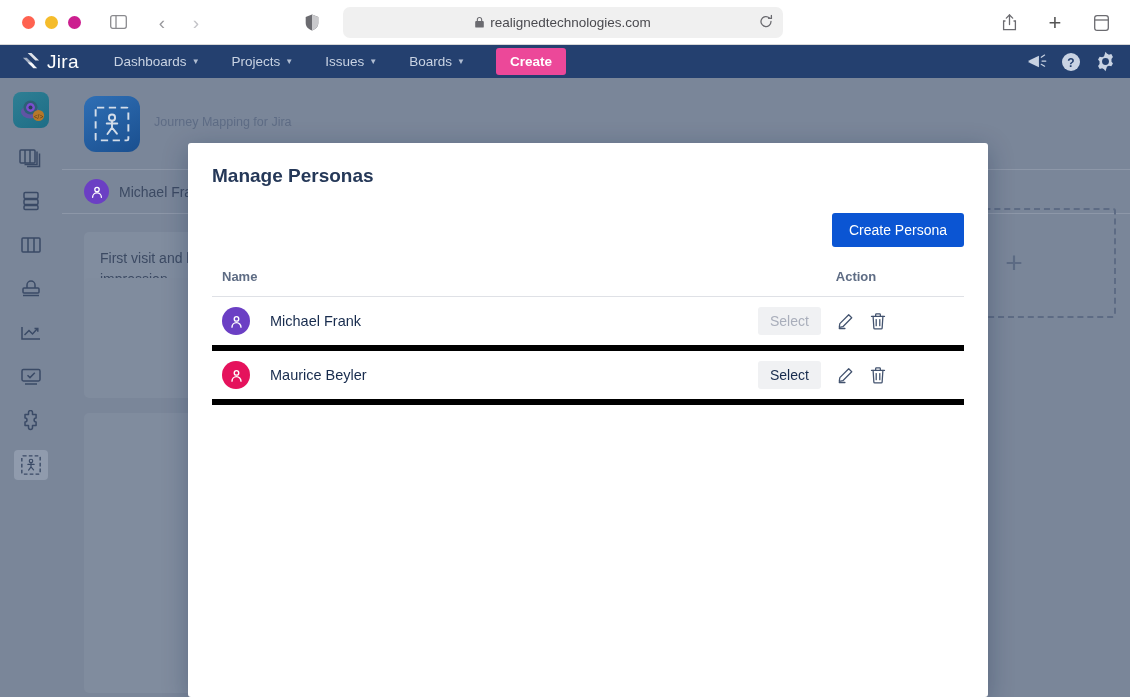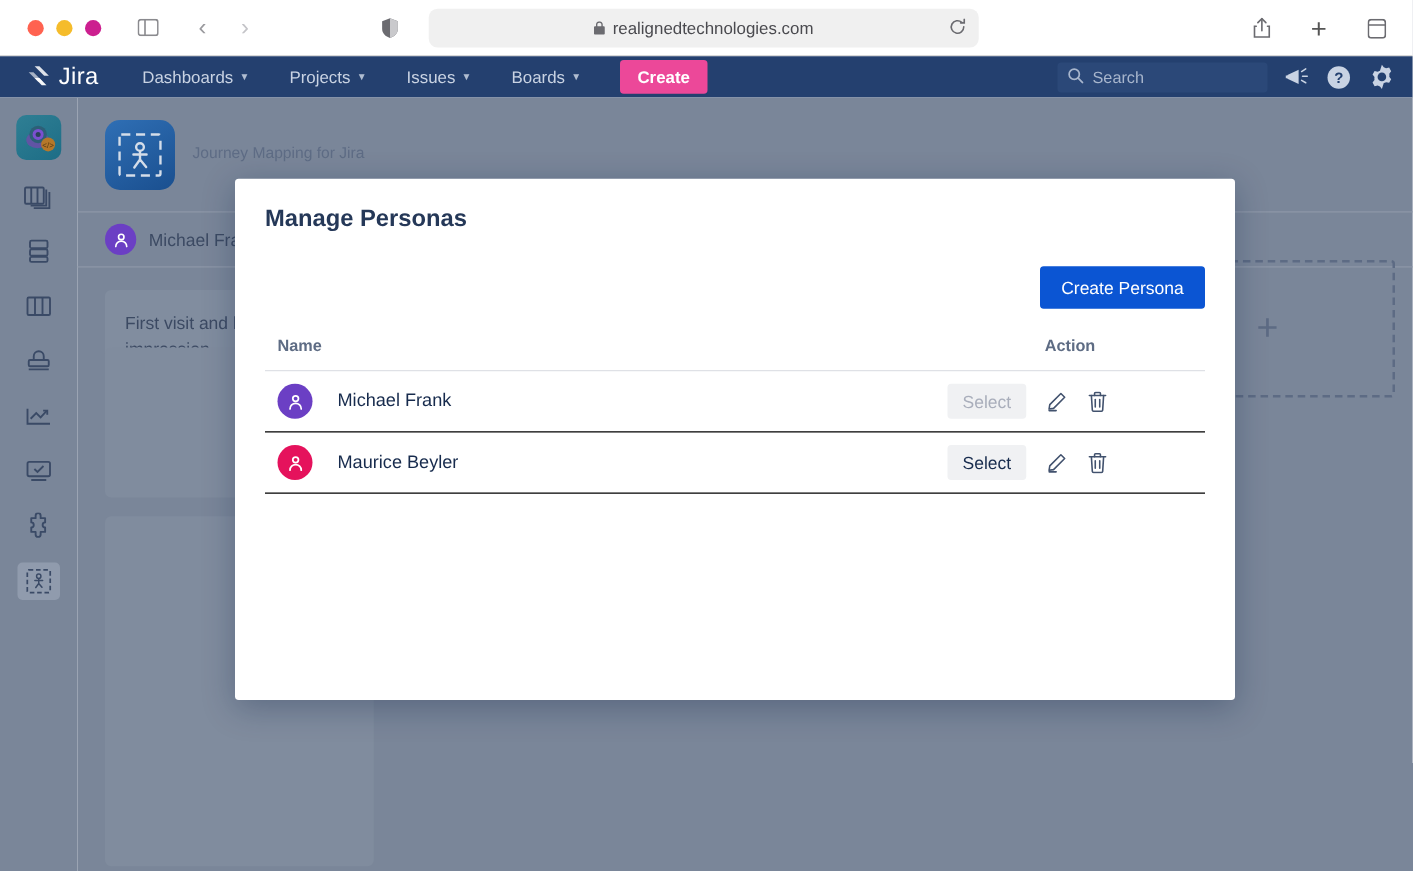--- a/index.html
+++ b/index.html
@@ -153,21 +153,21 @@
     position: absolute; right: 14px; top: 130px;
     width: 204px; height: 110px;
     border: 2px dashed #5d6b84; border-radius: 3px;
     display: flex; align-items: center; justify-content: center;
     color: #5d6b84; font-size: 30px; font-weight: 300;
   }
 
   
   .modal {
     position: absolute; left: 188px; top: 143px;
-    width: 800px; height: 417px;
+    width: 800px; height: 554px;
     background: #ffffff;
     border-radius: 3px;
     box-shadow: 0 6px 26px rgba(9,30,66,.30);
     padding: 22px 24px;
   }
   .modal-title {
     color: #253858; font-size: 19px; font-weight: bold;
     margin-bottom: 26px;
   }
   .modal-actionbar { display: flex; justify-content: flex-end; margin-bottom: 22px; }
@@ -176,21 +176,21 @@
     font-size: 14px; padding: 9px 17px; border-radius: 3px;
     border: none; cursor: pointer;
   }
   .ptable { width: 100%; border-collapse: collapse; }
   .ptable th {
     text-align: left; color: #5e6c84; font-size: 13px; font-weight: bold;
     padding: 0 0 12px 10px; border-bottom: 1px solid #dfe1e6;
   }
   .ptable th.col-action { width: 220px; padding-left: 4px; text-align: center; }
   .ptable td {
-    padding: 10px; border-bottom: 1px solid #000000; vertical-align: middle;
+    padding: 10px; border-bottom: 6px solid #000000; vertical-align: middle;
   }
   .cell-name { display: flex; align-items: center; gap: 20px; }
   .avatar-lg {
     width: 28px; height: 28px; border-radius: 50%;
     display: flex; align-items: center; justify-content: center; flex: 0 0 auto;
   }
   .pname { color: #172b4d; font-size: 14.5px; }
   .cell-action { display: flex; align-items: center; gap: 16px; padding-left: 4px; }
   .btn-select {
     background: #f0f1f3; color: #172b4d; font-size: 14px;
@@ -291,29 +291,20 @@
       <span class="caret">▼</span>
     </div>
     <div class="nav-item">
       <span>Boards</span>
       <span class="caret">▼</span>
     </div>
     <div class="create-btn" style="background: #ec4899;">Create</div>
   </div>
 
   <div class="nav-right">
-    <div class="search-box">
-      <span>
-        <svg width="13" height="13" viewBox="0 0 14 14" fill="none" stroke="#a8b6cd" stroke-width="1.5">
-            <circle cx="5.8" cy="5.8" r="4.4"></circle>
-            <line x1="9.2" y1="9.2" x2="13" y2="13" stroke-linecap="round"></line>
-          </svg>
-      </span>
-      <span>Search</span>
-    </div>
     <div class="icon-btn-nav">
       <svg width="19" height="17" viewBox="0 0 20 18" fill="#c9d3e3">
           <path d="M2 7.5 L11.5 3 V15 L2 10.5 Z"></path>
           <path d="M0.6 7.8 H2.6 V10.2 H0.6 Z"></path>
           <g stroke="#c9d3e3" stroke-width="1.3" stroke-linecap="round" fill="none">
             <line x1="14" y1="4.5" x2="17.5" y2="2.2"></line>
             <line x1="14.8" y1="8.5" x2="18.8" y2="8.5"></line>
             <line x1="14" y1="12" x2="17.5" y2="14"></line>
           </g>
         </svg>

